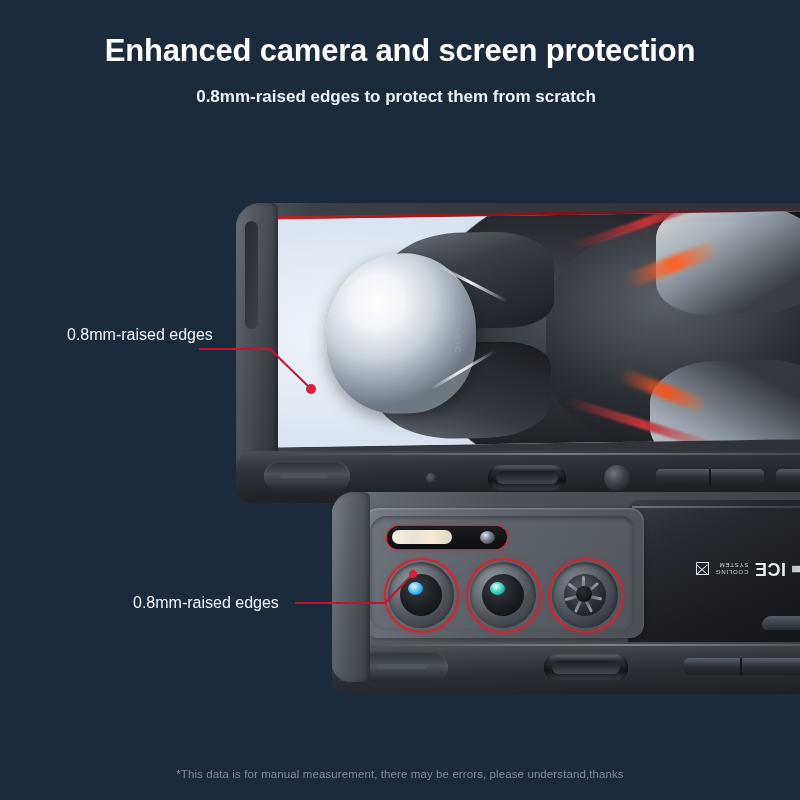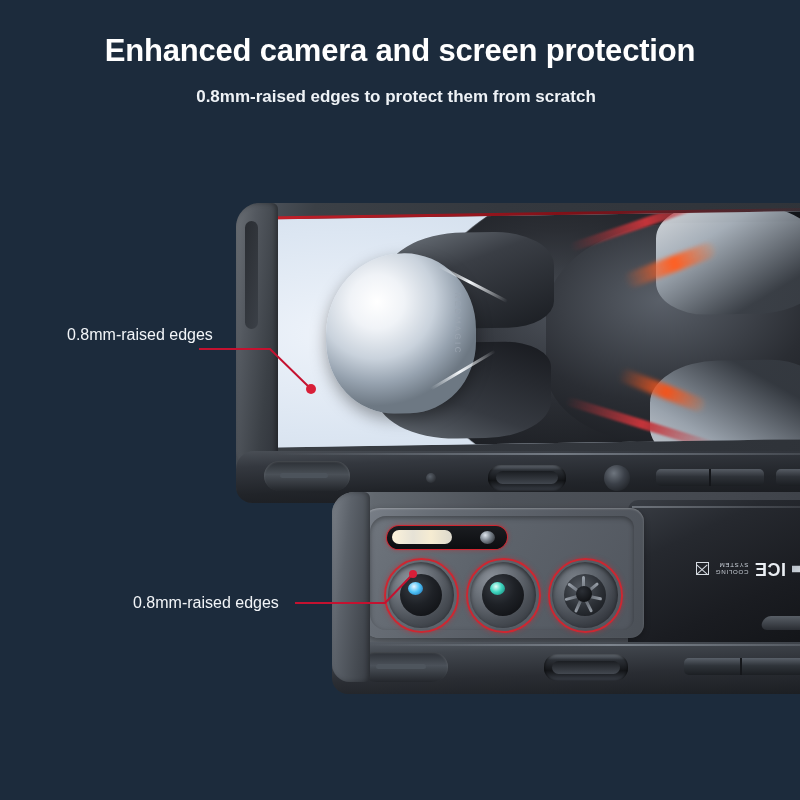--- a/index.html
+++ b/index.html
@@ -605,14 +605,15 @@
   <svg id="callout-svg" viewBox="0 0 800 800" xmlns="http://www.w3.org/2000/svg">
     <polyline points="199,349 270,349 310,388" fill="none" stroke="#c41230" stroke-width="2"></polyline>
     <circle cx="311" cy="389" r="5" fill="#d81f38"></circle>
     <polyline points="295,603 385,603 412,575" fill="none" stroke="#c41230" stroke-width="2"></polyline>
     <circle cx="413" cy="574" r="4" fill="#d81f38"></circle>
   </svg>
 
   <div id="callout-top-label" class="callout-label">0.8mm-raised edges</div>
   <div id="callout-bottom-label" class="callout-label">0.8mm-raised edges</div>
 
+  <div id="footnote">*This data is for manual measurement, there may be errors, please understand,thanks</div>
 
 </div>
 
 </body></html>

